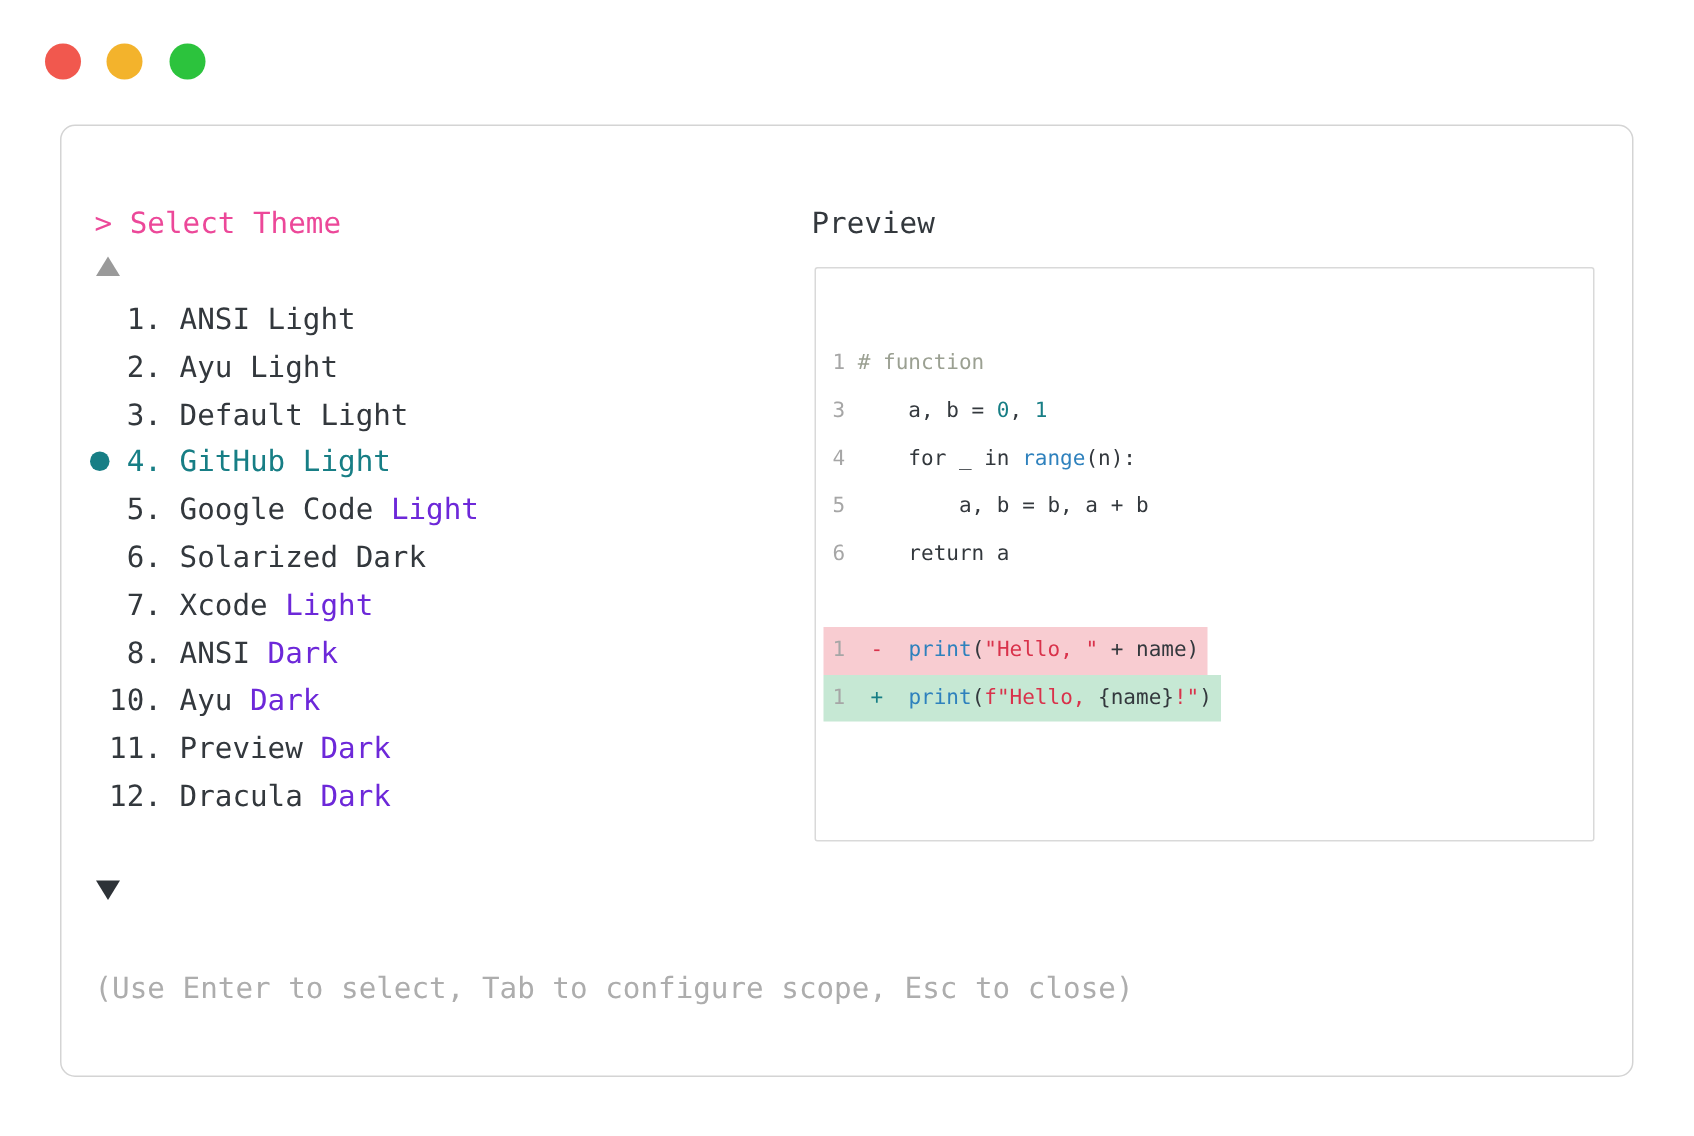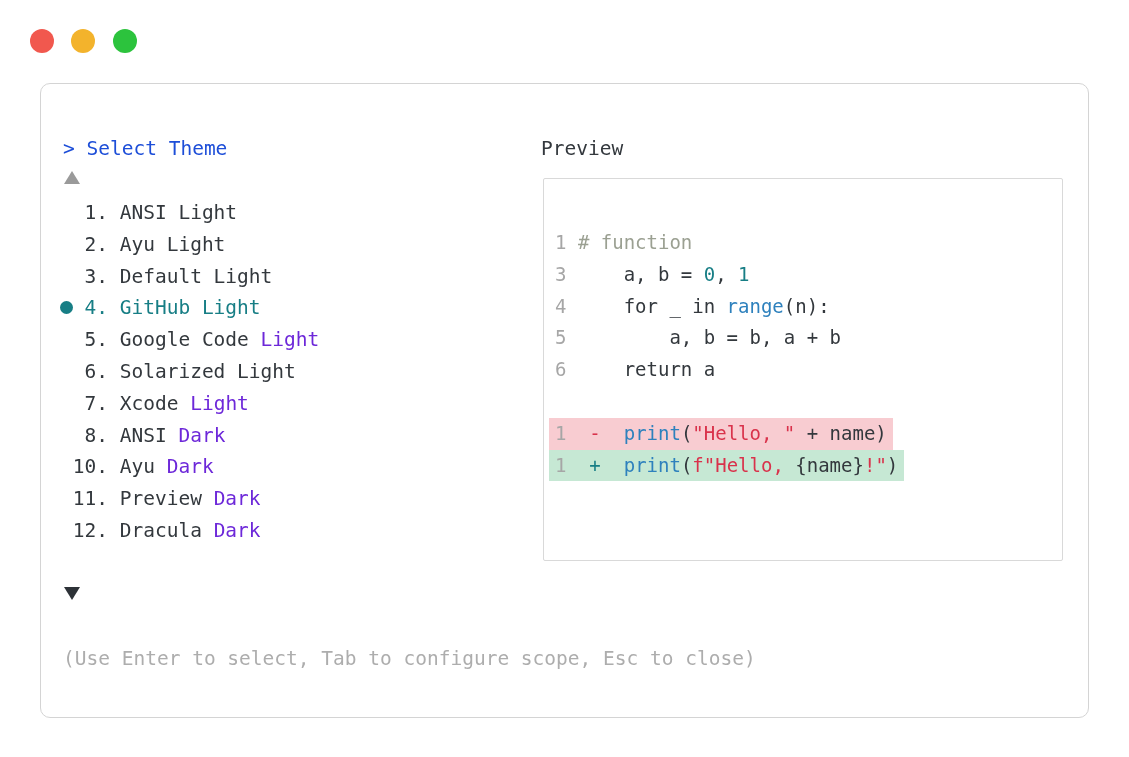--- a/index.html
+++ b/index.html
@@ -11,21 +11,21 @@
   .light.red{left:30px;background:#f1584e;}
   .light.yellow{left:71px;background:#f3b32c;}
   .light.green{left:113px;background:#2cc33d;}
 
   .window{
     position:absolute;left:40px;top:83px;width:1049px;height:635px;
     box-sizing:border-box;border:1.5px solid #d4d4d4;border-radius:10px;background:#ffffff;
   }
   .title{
     position:absolute;left:22px;top:49px;font-size:19.5px;line-height:32px;
-    color:#1d4ed8;white-space:pre;
+    color:#ec4899;white-space:pre;
   }
   .preview-label{
     position:absolute;left:500px;top:49px;font-size:19.5px;line-height:32px;
     color:#33383d;white-space:pre;
   }
   .tri-up{
     position:absolute;left:23px;top:87px;width:0;height:0;
     border-left:8px solid transparent;border-right:8px solid transparent;
     border-bottom:13px solid #9a9a9a;
   }
@@ -46,21 +46,21 @@
     background:#177e85;
   }
   .hint{
     position:absolute;left:22px;top:559px;font-size:19.5px;line-height:32px;
     color:#adadad;white-space:pre;
   }
   .preview-box{
     position:absolute;left:502px;top:94px;width:520px;height:383px;
     box-sizing:border-box;border:1.5px solid #d9d9d9;border-radius:2px;background:#ffffff;
   }
-  .code{position:absolute;left:11px;top:48px;font-size:19px;}
+  .code{position:absolute;left:11px;top:48px;font-size:14px;}
   .cline{height:31.8px;line-height:31.8px;white-space:pre;}
   .lnum{color:#a6a6a6;}
   .c-code{color:#33383d;}
   .c-comment{color:#9ba092;}
   .c-func{color:#a8292f;}
   .c-num{color:#177e85;}
   .c-builtin{color:#2e81bd;}
   .c-string{color:#d9324b;}
   .c-minus{color:#d9324b;}
   .c-plus{color:#177e85;}
@@ -81,21 +81,21 @@
   <div class="preview-label">Preview</div>
 
   <div class="tri-up"></div>
 
   <div class="theme-list">
     <div class="row"><span>  1. </span><span>ANSI Light</span><span class="muted"></span></div>
     <div class="row"><span>  2. </span><span>Ayu Light</span><span class="muted"></span></div>
     <div class="row"><span>  3. </span><span>Default Light</span><span class="muted"></span></div>
     <div class="row selected"><span class="bullet"></span><span>  4. </span><span>GitHub Light</span><span class="muted"></span></div>
     <div class="row"><span>  5. </span><span>Google Code </span><span class="muted">Light</span></div>
-    <div class="row"><span>  6. </span><span>Solarized Light</span><span class="muted"></span></div>
+    <div class="row"><span>  6. </span><span>Solarized Dark</span><span class="muted"></span></div>
     <div class="row"><span>  7. </span><span>Xcode </span><span class="muted">Light</span></div>
     <div class="row"><span>  8. </span><span>ANSI </span><span class="muted">Dark</span></div>
     <div class="row"><span> 10. </span><span>Ayu </span><span class="muted">Dark</span></div>
     <div class="row"><span> 11. </span><span>Preview </span><span class="muted">Dark</span></div>
     <div class="row"><span> 12. </span><span>Dracula </span><span class="muted">Dark</span></div>
   </div>
 
   <div class="tri-down"></div>
 
   <div class="hint">(Use Enter to select, Tab to configure scope, Esc to close)</div>

